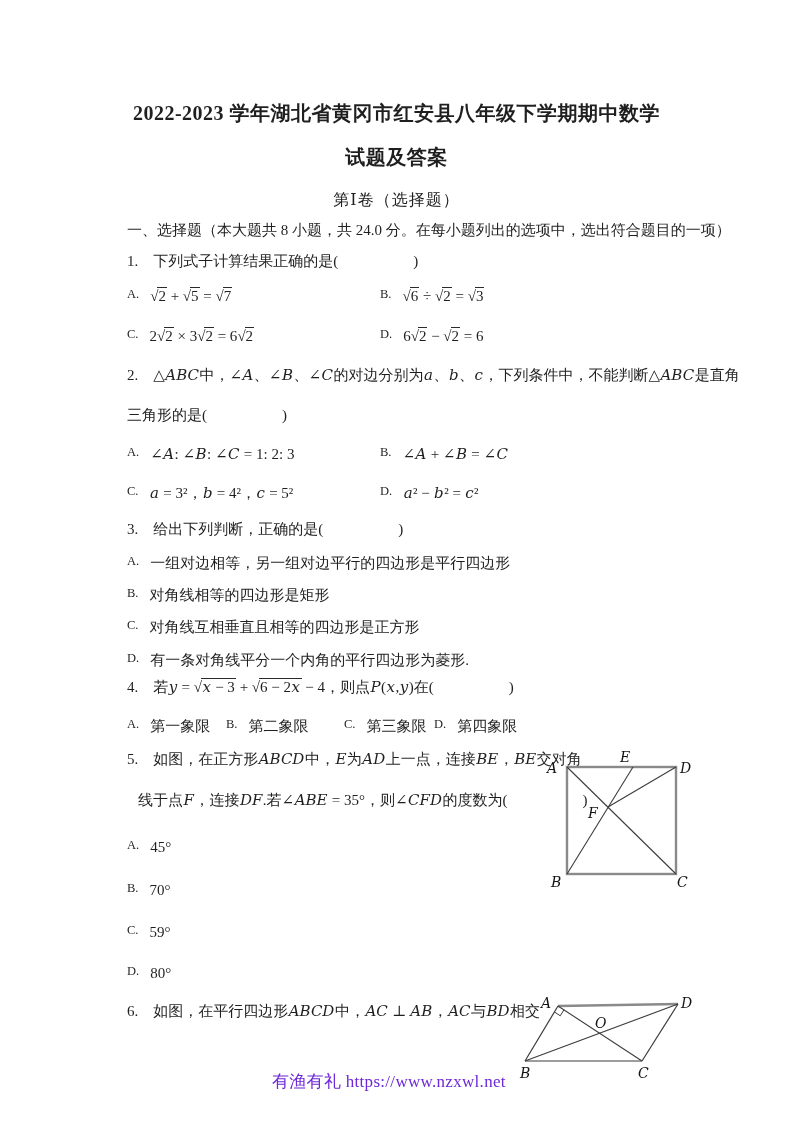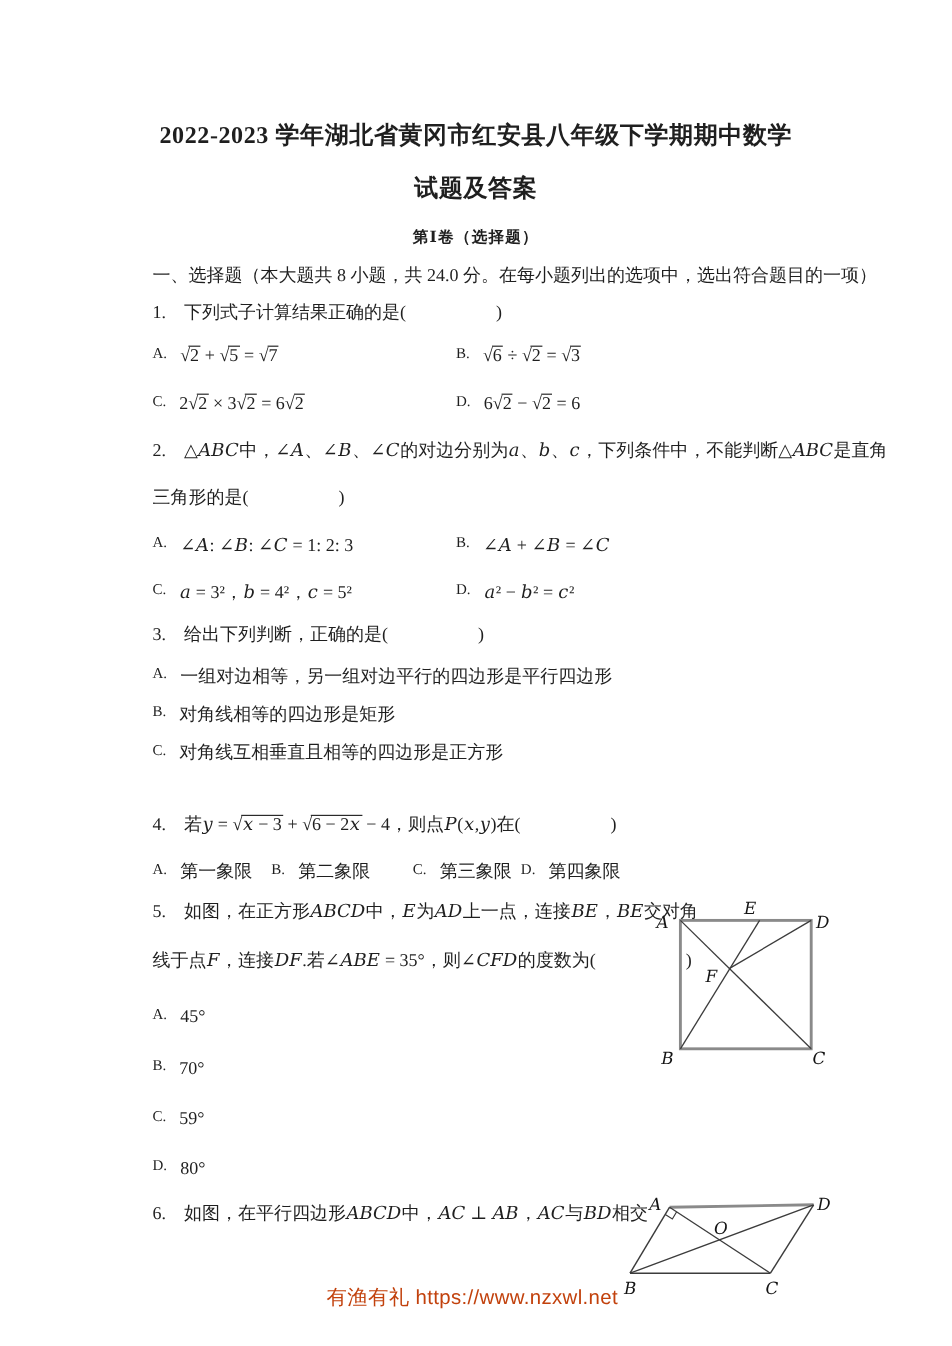--- a/index.html
+++ b/index.html
@@ -3,26 +3,26 @@
 <meta charset="utf-8">
 <style>
   html,body{margin:0;padding:0;background:#ffffff;}
   .page{
     position:relative;width:793px;height:1122px;background:#ffffff;overflow:hidden;
     font-family:"Liberation Serif","DejaVu Serif",serif;color:#1f1f1f;border-radius:31px;
   }
   .line{position:absolute;white-space:pre;font-size:15px;line-height:1.3;}
   .center{left:0;right:0;text-align:center;}
   .title{font-weight:700;font-size:20px;letter-spacing:0.5px;}
-  .sec{font-size:13px;letter-spacing:1px;font-weight:bold;}
+  .sec{font-size:16px;letter-spacing:1px;}
   .lbl{font-size:12.5px;vertical-align:3px;margin-right:11px;}
   .math i,.line i{font-family:"DejaVu Serif",serif;font-style:italic;padding:0 0.5px;text-align:right;}
   .rad{border-top:1.2px solid #2a2a2a;padding:0 1px;}
   .sqrt{margin-right:-1px;}
-  .wm{color:#c2410c;font-family:Liberation Sans, sans-serif;font-size:17px;letter-spacing:0.3px;}
+  .wm{color:#6d28d9;font-family:Liberation Serif, serif;font-size:17px;letter-spacing:0.3px;}
   .fig{position:absolute;}
   .fig text{font-family:"DejaVu Serif",serif;font-style:italic;font-size:14px;fill:#141414;}
 </style>
 </head>
 <body>
 
 <div class="page">
 
   <div class="line center title" style="top:100px">2022-2023 学年湖北省黄冈市红安县八年级下学期期中数学</div>
   <div class="line center title" style="top:144px">试题及答案</div>
@@ -39,29 +39,30 @@
   <div class="line" style="top:406px;left:127px">三角形的是(　　　　　)</div>
   <div class="line" style="top:444px;left:127px"><span class="lbl">A.</span><span class="math">∠<i>A</i>: ∠<i>B</i>: ∠<i>C</i> = 1: 2: 3</span></div>
   <div class="line" style="top:444px;left:380px"><span class="lbl">B.</span><span class="math">∠<i>A</i> + ∠<i>B</i> = ∠<i>C</i></span></div>
   <div class="line" style="top:483px;left:127px"><span class="lbl">C.</span><span class="math"><i>a</i> = 3²，<i>b</i> = 4²，<i>c</i> = 5²</span></div>
   <div class="line" style="top:483px;left:380px"><span class="lbl">D.</span><span class="math"><i>a</i>² − <i>b</i>² = <i>c</i>²</span></div>
 
   <div class="line" style="top:520px;left:127px">3.　给出下列判断，正确的是(　　　　　)</div>
   <div class="line" style="top:553px;left:127px"><span class="lbl">A.</span><span>一组对边相等，另一组对边平行的四边形是平行四边形</span></div>
   <div class="line" style="top:617px;left:127px"><span class="lbl">C.</span><span>对角线互相垂直且相等的四边形是正方形</span></div>
   <div class="line" style="top:585px;left:127px"><span class="lbl">B.</span><span>对角线相等的四边形是矩形</span></div>
+  <div class="line" style="top:650px;left:127px"><span class="lbl">D.</span><span>有一条对角线平分一个内角的平行四边形为菱形.</span></div>
 
   <div class="line" style="top:678px;left:127px">4.　若<i>y</i> = <span class="sqrt">√</span><span class="rad"><i>x</i> − 3</span> + <span class="sqrt">√</span><span class="rad">6 − 2<i>x</i></span> − 4，则点<i>P</i>(<i>x</i>,<i>y</i>)在(　　　　　)</div>
   <div class="line" style="top:716px;left:127px"><span class="lbl">A.</span><span>第一象限</span></div>
   <div class="line" style="top:716px;left:226px"><span class="lbl">B.</span><span>第二象限</span></div>
   <div class="line" style="top:716px;left:344px"><span class="lbl">C.</span><span>第三象限</span></div>
   <div class="line" style="top:716px;left:434px"><span class="lbl">D.</span><span>第四象限</span></div>
 
   <div class="line" style="top:750px;left:127px">5.　如图，在正方形<i>ABCD</i>中，<i>E</i>为<i>AD</i>上一点，连接<i>BE</i>，<i>BE</i>交对角</div>
-  <div class="line" style="top:791px;left:127px">线于点<i>F</i>，连接<i>DF</i>.若∠<i>ABE</i> = 35°，则∠<i>CFD</i>的度数为(　　　　　)</div>
+  <div class="line" style="top:791px;left:138px">线于点<i>F</i>，连接<i>DF</i>.若∠<i>ABE</i> = 35°，则∠<i>CFD</i>的度数为(　　　　　)</div>
   <div class="line" style="top:837px;left:127px"><span class="lbl">A.</span><span>45°</span></div>
   <div class="line" style="top:880px;left:127px"><span class="lbl">B.</span><span>70°</span></div>
   <div class="line" style="top:922px;left:127px"><span class="lbl">C.</span><span>59°</span></div>
   <div class="line" style="top:963px;left:127px"><span class="lbl">D.</span><span>80°</span></div>
 
   <svg class="fig" style="left:540px;top:747px" width="170" height="150" viewBox="0 0 170 150">
     <rect x="27" y="20" width="109" height="107" fill="none" stroke="#8a8a8a" stroke-width="2.4"></rect>
     <line x1="27" y1="20" x2="136" y2="127" stroke="#3c3c3c" stroke-width="1.1"></line>
     <line x1="27" y1="127" x2="93" y2="20" stroke="#3c3c3c" stroke-width="1.1"></line>
     <line x1="136" y1="20" x2="68" y2="60" stroke="#3c3c3c" stroke-width="1.1"></line>

